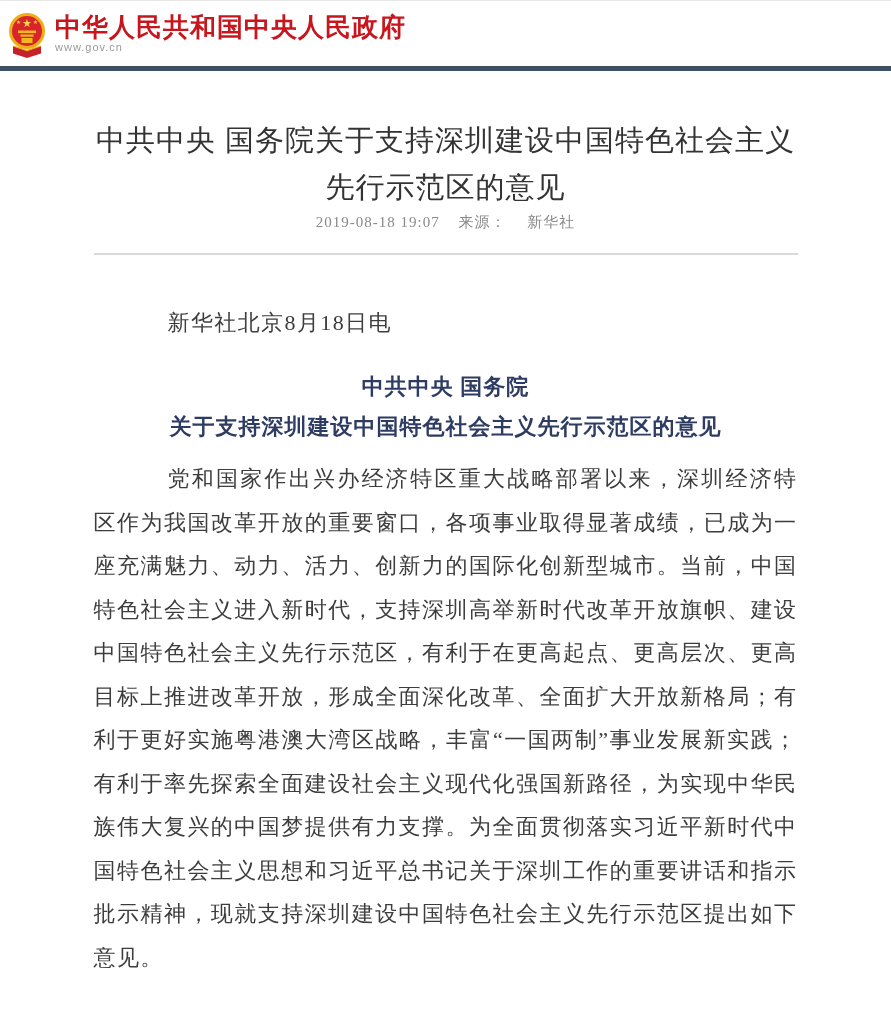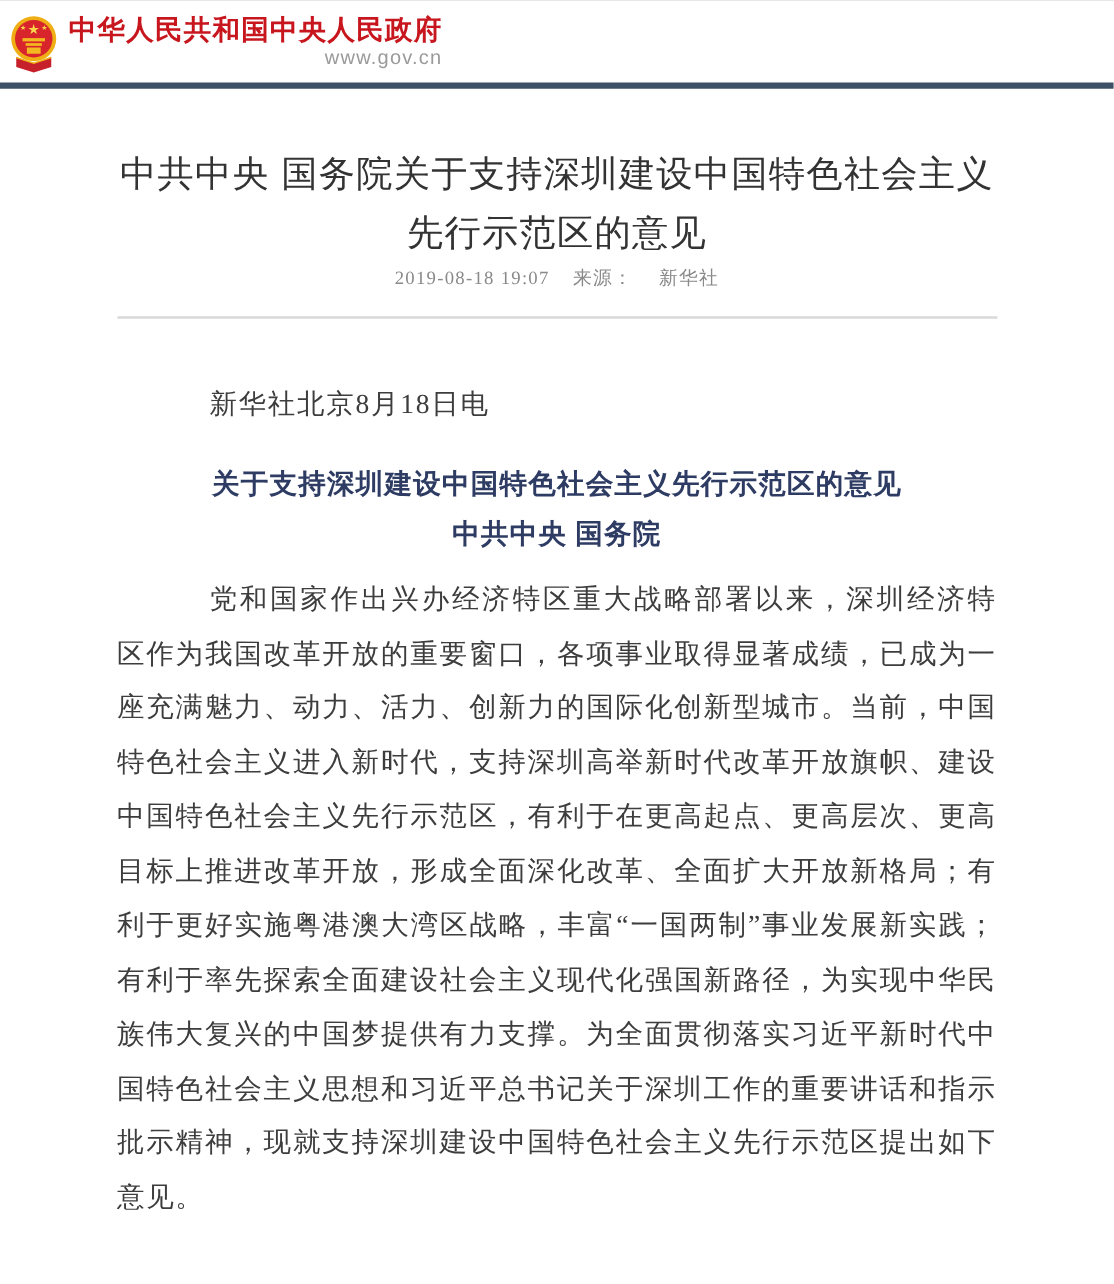--- a/index.html
+++ b/index.html
@@ -18,33 +18,32 @@
     background: #ffffff;
     display: flex;
     align-items: center;
     padding-left: 8px;
   }
   .brand { display: flex; align-items: center; cursor: pointer; }
   .emblem { width: 38px; height: 48px; display: inline-block; margin-top: 2px; }
   .brand-text { margin-left: 9px; }
   .site-name {
     font-family: "Liberation Sans", "DejaVu Sans", sans-serif;
-    font-size: 22px;
+    font-size: 26px;
     font-weight: 700;
     color: #c7161d;
     letter-spacing: 1px;
     line-height: 24px;
   }
   .site-url {
     font-family: "Liberation Sans", "DejaVu Sans", sans-serif;
-    font-size: 16px;
+    font-size: 11px;
     color: #9a9a9a;
     letter-spacing: 1px;
     margin-top: 2px;
-    text-align: right;
   }
   .header-bar { height: 5px; background: #3c5165; width: 100%; }
 
   
   .article { width: 704px; margin: 0 auto; }
   .article-title {
     margin-top: 46px;
     font-family: "Liberation Sans", "DejaVu Sans", sans-serif;
     font-size: 29px;
     font-weight: 400;
@@ -126,21 +125,21 @@
       <span class="src-label">来源：</span>
       <span class="src-value">新华社</span>
     </div>
 
     <hr class="divider">
 
     <div class="article-body">
       <p class="dateline">新华社北京8月18日电</p>
 
       <div class="doc-heading">
+        <p>中共中央 国务院</p>
         <p>关于支持深圳建设中国特色社会主义先行示范区的意见</p>
-        <p>中共中央 国务院</p>
       </div>
 
       <p class="body-para">党和国家作出兴办经济特区重大战略部署以来，深圳经济特区作为我国改革开放的重要窗口，各项事业取得显著成绩，已成为一座充满魅力、动力、活力、创新力的国际化创新型城市。当前，中国特色社会主义进入新时代，支持深圳高举新时代改革开放旗帜、建设中国特色社会主义先行示范区，有利于在更高起点、更高层次、更高目标上推进改革开放，形成全面深化改革、全面扩大开放新格局；有利于更好实施粤港澳大湾区战略，丰富“一国两制”事业发展新实践；有利于率先探索全面建设社会主义现代化强国新路径，为实现中华民族伟大复兴的中国梦提供有力支撑。为全面贯彻落实习近平新时代中国特色社会主义思想和习近平总书记关于深圳工作的重要讲话和指示批示精神，现就支持深圳建设中国特色社会主义先行示范区提出如下意见。</p>
     </div>
   </main>
 
 </div>
 
 </body></html>

